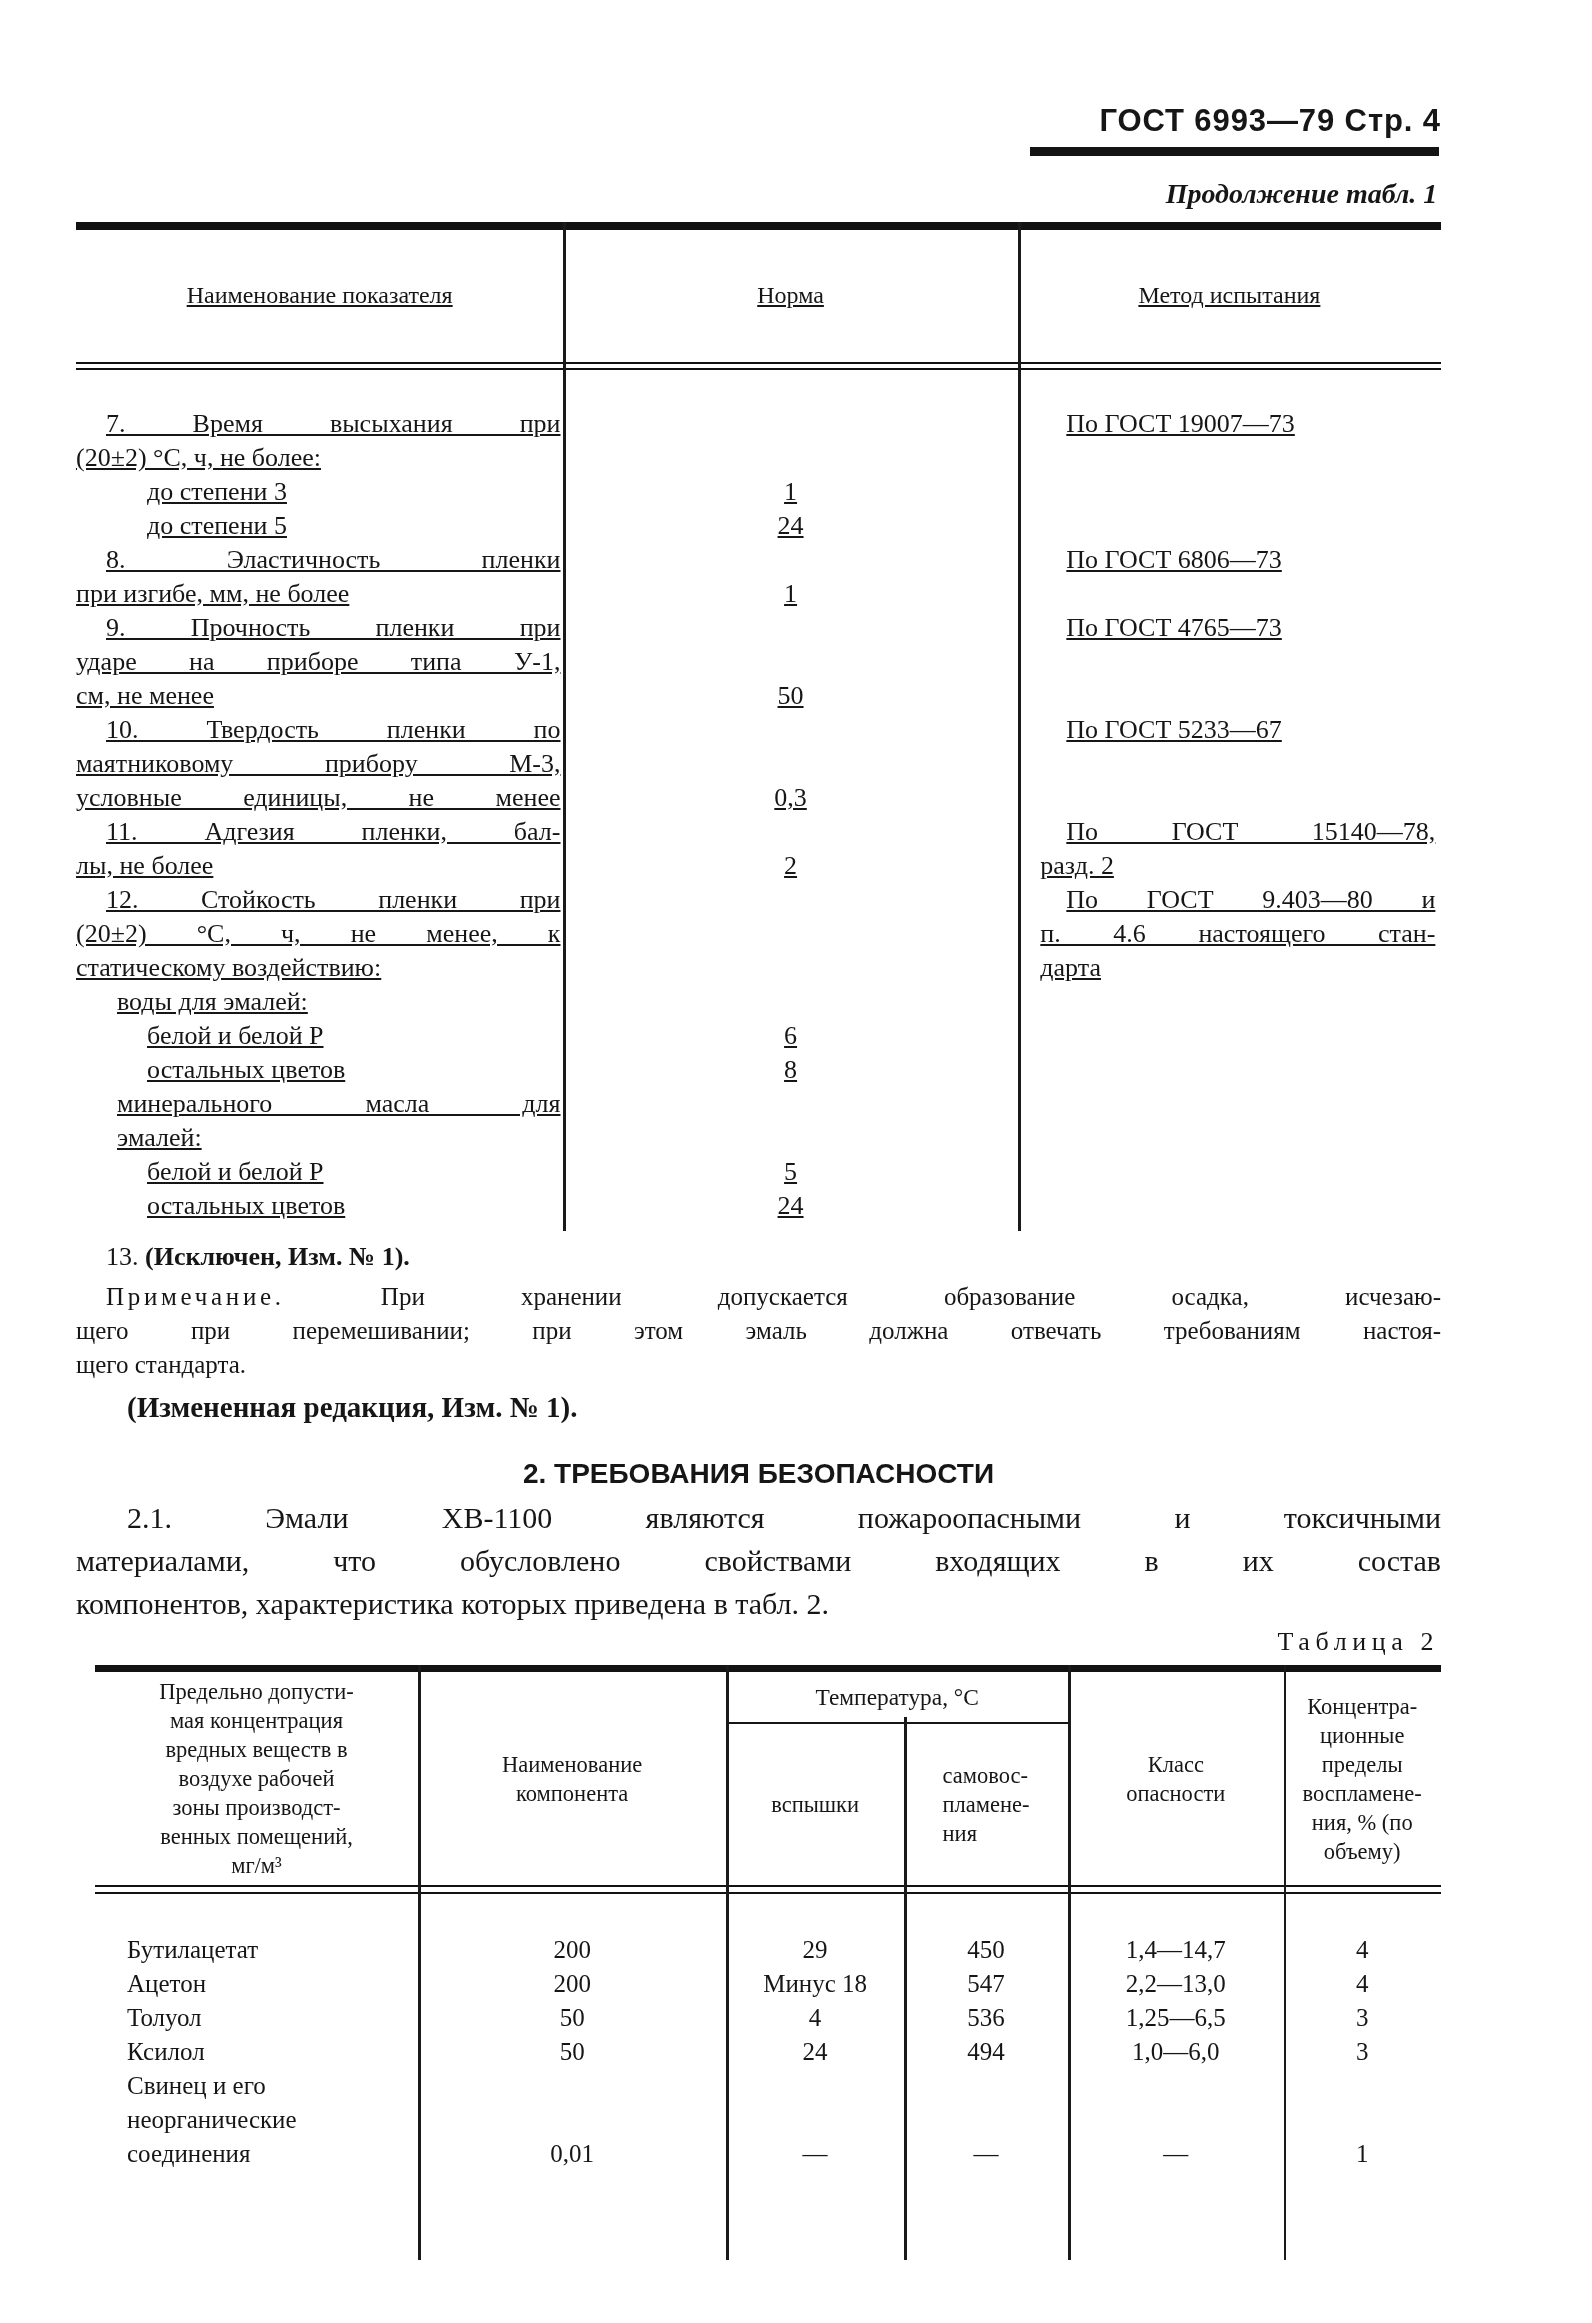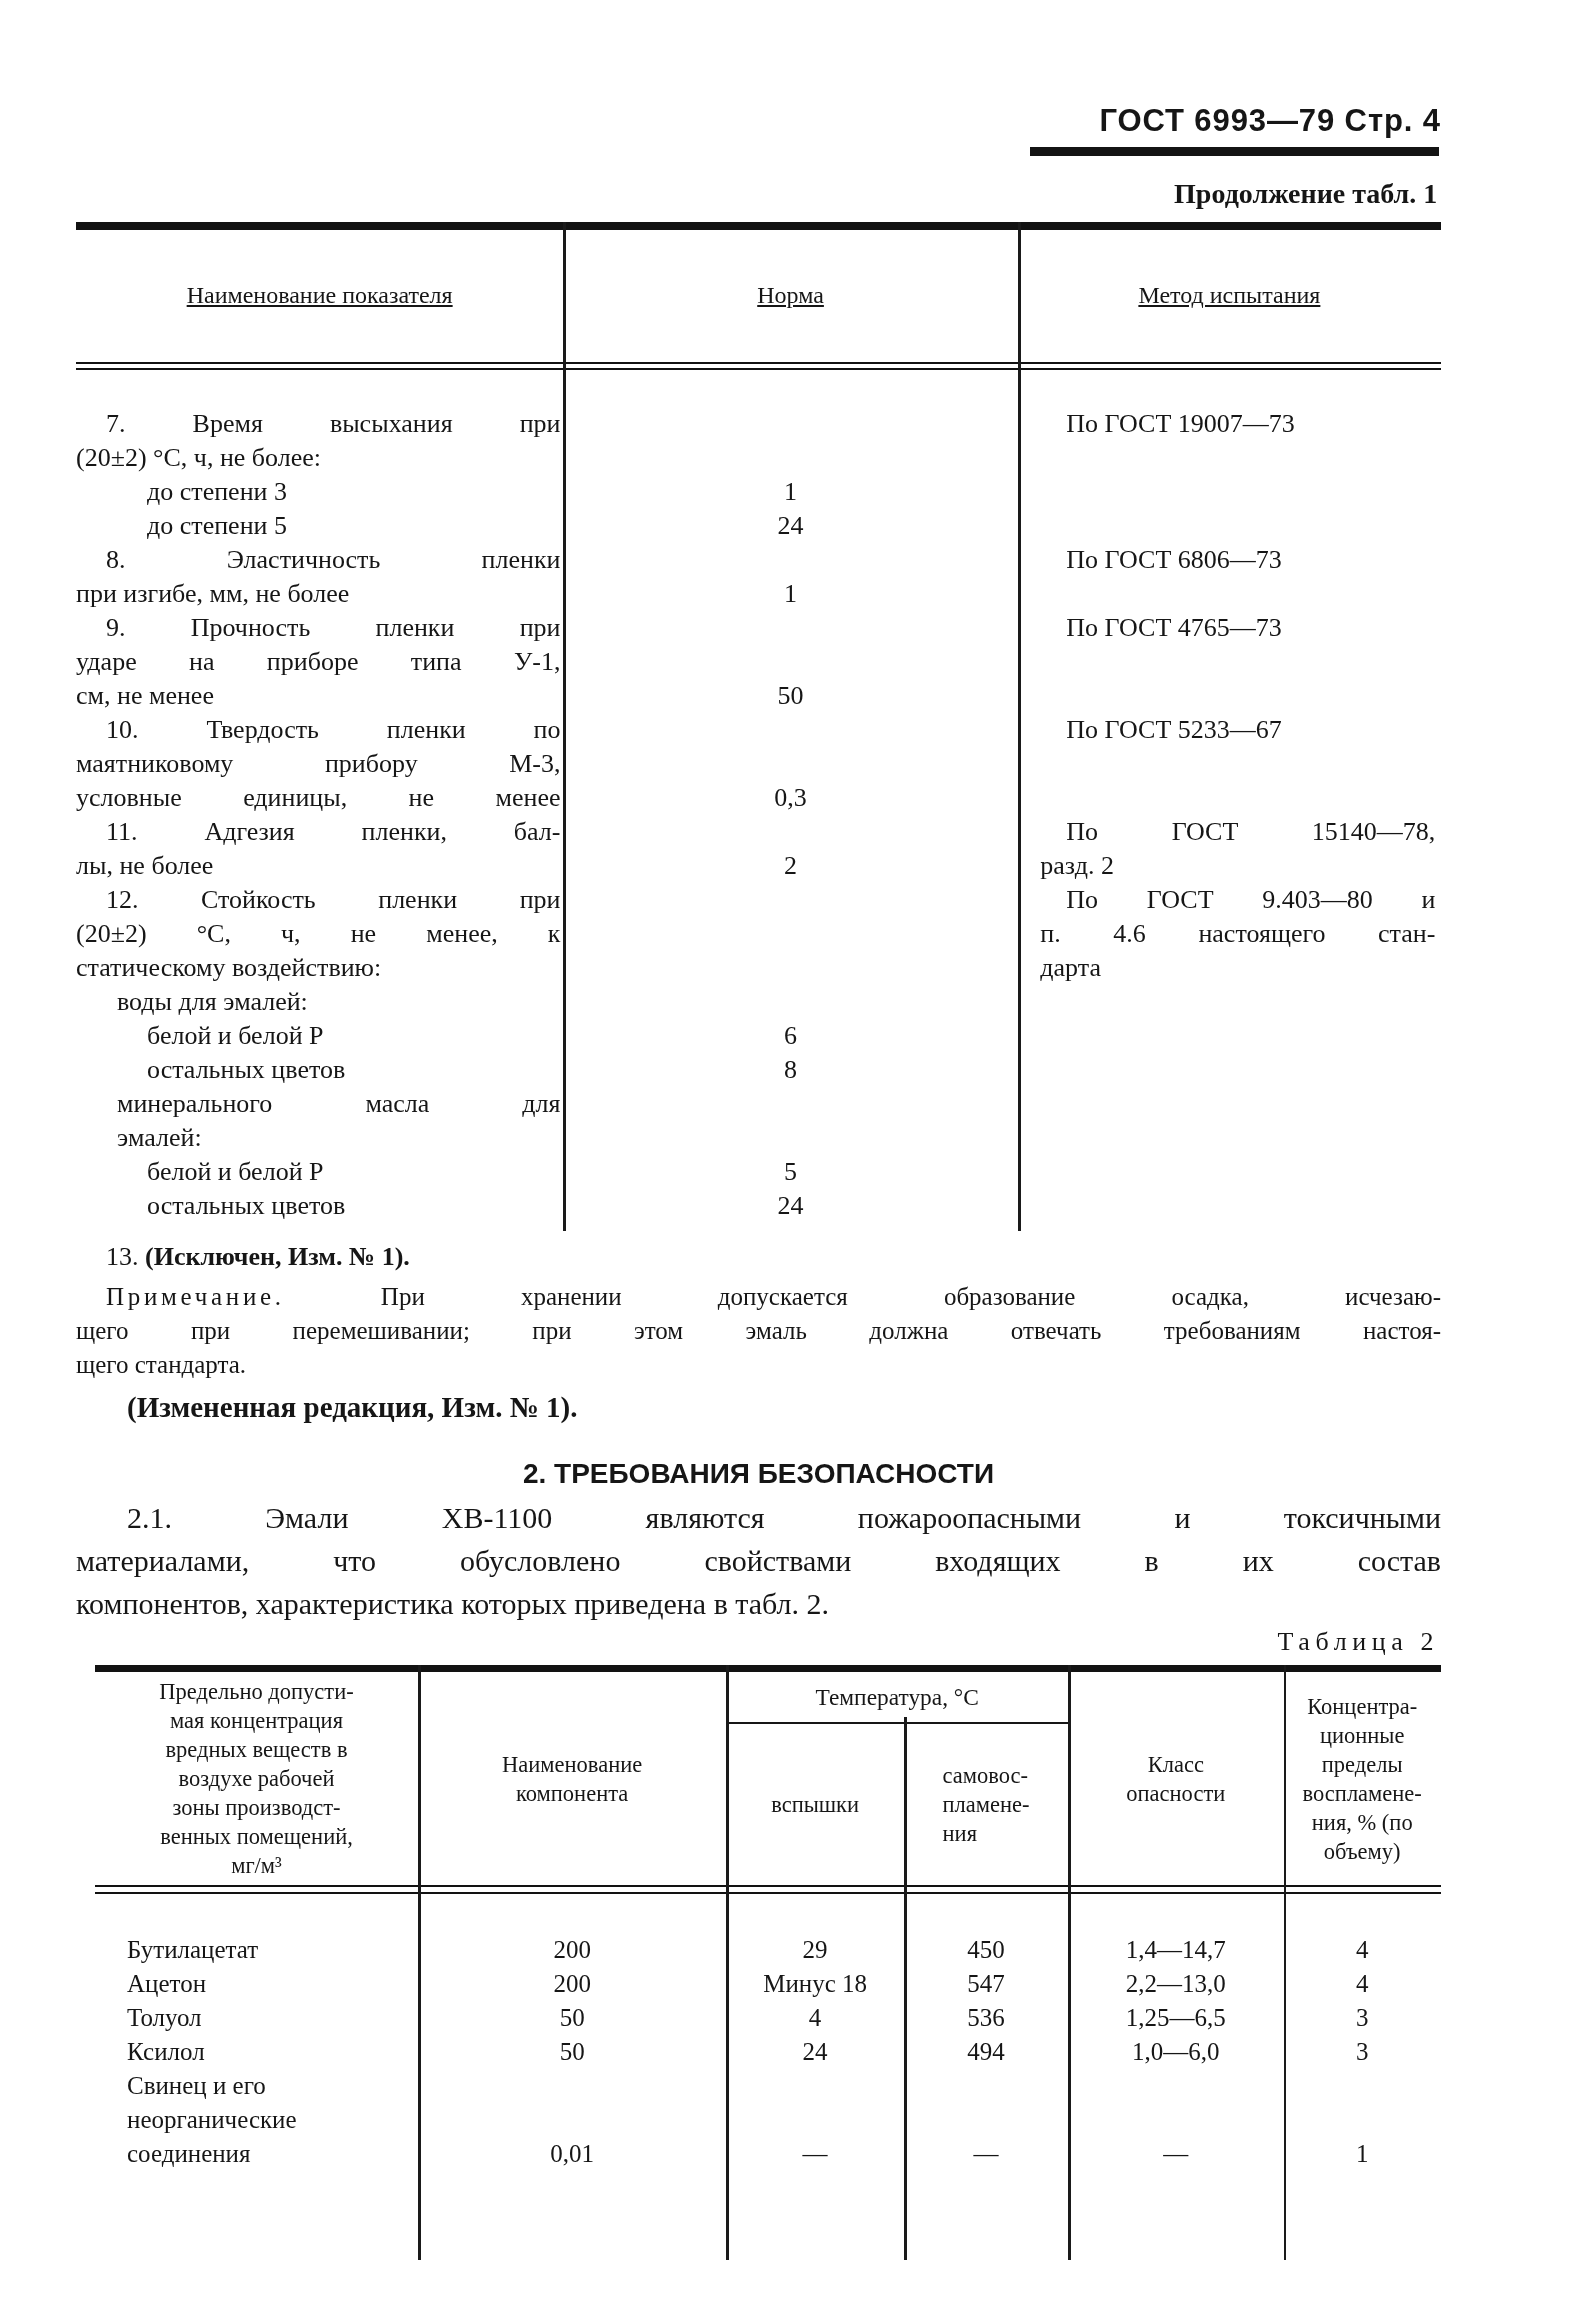--- a/index.html
+++ b/index.html
@@ -10,36 +10,36 @@
     position:relative;
   }
   
   .doc-header{padding-top:103px;text-align:right;}
   .doc-header-text{
     font-family:"Liberation Sans","DejaVu Sans",sans-serif;
     font-weight:bold;font-size:31px;letter-spacing:0.9px;
   }
   .doc-header-rule{width:409px;height:8.4px;background:#141414;margin:8.4px 1.9px 0 auto;}
   .t1-caption{
-    text-align:right;font-weight:bold;
+    text-align:right;font-style:italic;font-weight:bold;
     font-size:28px;margin-top:22.5px;padding-right:3.7px;
   }
   
   .rule-thick{height:7.5px;background:#121212;}
   .rule-double{height:8.4px;box-sizing:border-box;
     border-top:2.8px solid #121212;border-bottom:2.8px solid #121212;}
   .vl{position:absolute;width:2.8px;background:#1a1a1a;top:0;bottom:0;}
   .jfull{text-align:justify;text-align-last:justify;}
   
   .t1{position:relative;margin-top:12px;}
   .t1 .vl1{left:35.7%;}
   .t1 .vl2{left:69%;}
   .t1-head{display:grid;grid-template-columns:35.7% 33.3% 31%;height:132px;align-items:center;text-decoration:underline;}
   .t1-hcell{text-align:center;font-size:24px;padding:0 9.4px;}
-  .t1-body{padding:37px 0 7.5px;}
+  .t1-body{padding:37px 0 7.5px;text-decoration:underline;}
   .t1-line{display:grid;grid-template-columns:35.7% 33.3% 31%;font-size:26px;line-height:34px;}
   .t1-name{padding-right:2.8px;}
   .i-n{padding-left:30px;}
   .i-s1{padding-left:41px;}
   .i-s2{padding-left:71px;}
   .t1-norm{text-align:center;}
   .t1-method{padding-left:22.5px;padding-right:5.6px;}
   .t1-method.mi{text-indent:26px;}
   
   .item13{font-size:26px;line-height:34px;margin:9.4px 0 0;text-indent:30px;}

